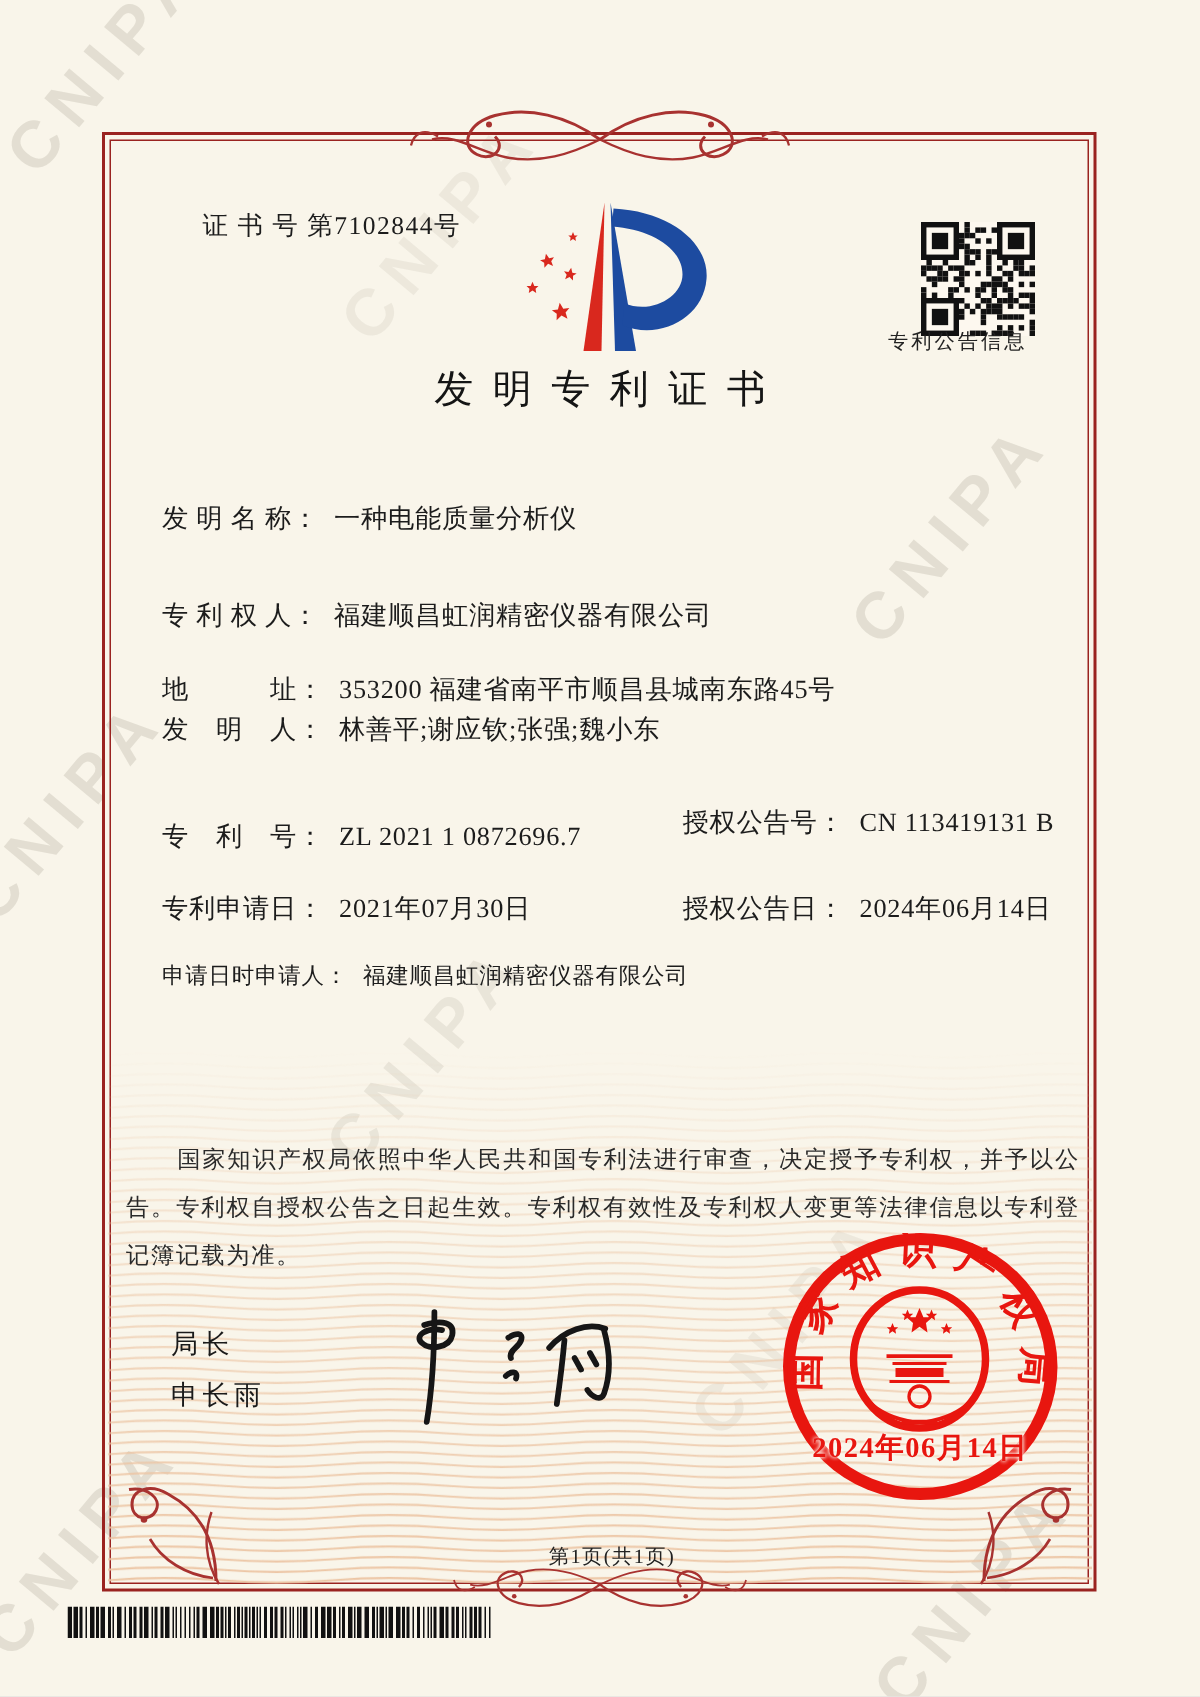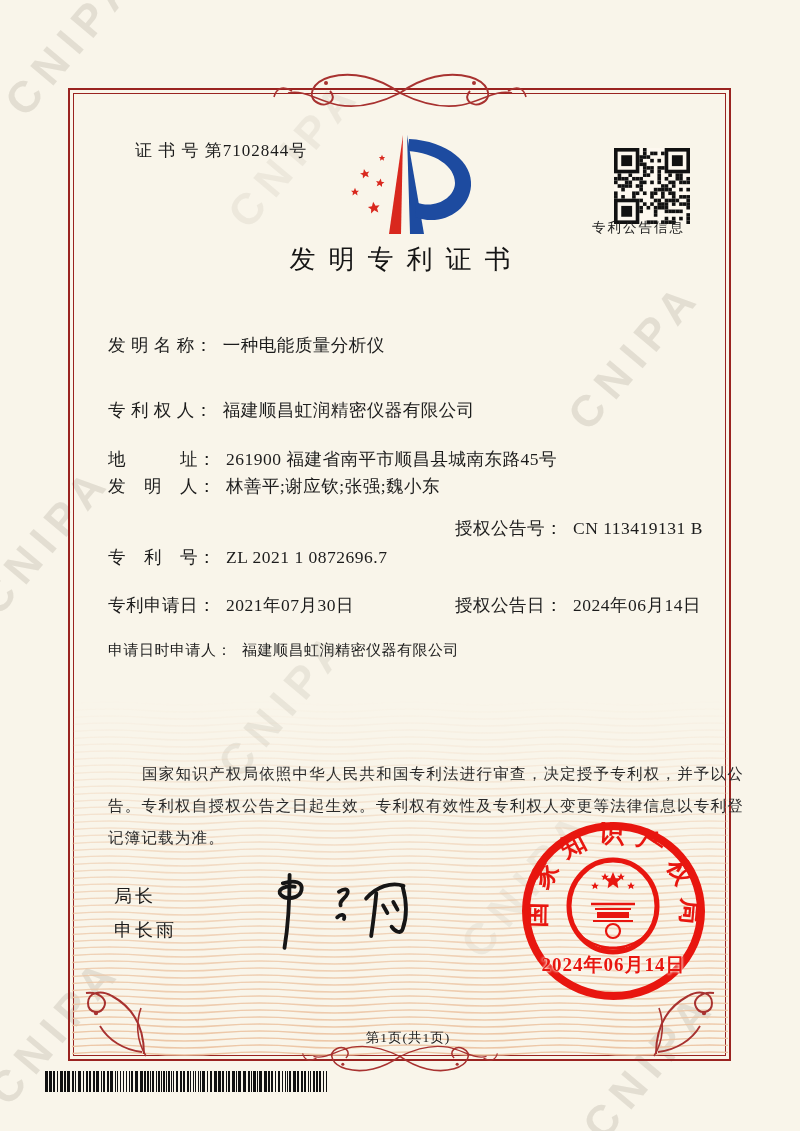--- a/index.html
+++ b/index.html
@@ -16,21 +16,21 @@
   .certno{position:absolute;left:106px;top:139px;font-size:17px;letter-spacing:1px;color:#1c1c1c;margin-left:29px;}
   .qrlabel{position:absolute;left:592px;top:219px;width:120px;text-align:left;
            font-size:13.5px;letter-spacing:2px;color:#222;}
   .title{position:absolute;left:0;right:0;top:242px;text-align:center;font-size:26px;
          letter-spacing:13px;text-indent:13px;color:#151515;font-weight:500;}
   .row{position:absolute;left:108px;font-size:17.5px;letter-spacing:0.5px;color:#1c1c1c;white-space:nowrap;}
   .row .val{margin-left:10px;}
   .row.small{font-size:15px;}
   .row.rcol{left:455px;}
   .notice{position:absolute;left:84px;top:758px;width:636px;font-size:15.5px;
-          line-height:32px;letter-spacing:1.2px;color:#2a2a2a;text-align:justify;text-indent:2.2em;margin-left:24px;}
+          line-height:32px;letter-spacing:1.2px;color:#2a2a2a;text-align:justify;text-indent:2.2em;}
   .signlabel{position:absolute;left:114px;font-size:18px;letter-spacing:3px;color:#1a1a1a;
              font-family:"Liberation Sans","DejaVu Sans",sans-serif;}
   .seal{position:absolute;left:522px;top:822px;width:183px;height:178px;
         border:8px solid #e8160f;border-radius:50%;box-sizing:border-box;}
   .sealdate{position:absolute;left:522px;top:952px;width:183px;text-align:center;
             font-size:19px;font-weight:bold;color:#e8160f;letter-spacing:1px;
             text-shadow:0 0 3px #fdf8ef, 0 0 3px #fdf8ef;}
   .footer{position:absolute;left:0;right:0;top:1029px;text-align:center;
           font-size:13.5px;letter-spacing:1px;color:#222;padding-left:16px;}
 </style>
@@ -268,29 +268,29 @@
 
   <div class="title">发明专利证书</div>
 
   <div class="row" style="top:398px">
     <span>专 利 权 人：</span><span class="val">福建顺昌虹润精密仪器有限公司</span>
   </div>
   <div class="row" style="top:333px">
     <span>发 明 名 称：</span><span class="val">一种电能质量分析仪</span>
   </div>
   <div class="row" style="top:447px">
-    <span>地　　　址：</span><span class="val">261900 福建省南平市顺昌县城南东路45号</span>
+    <span>地　　　址：</span><span class="val">353200 福建省南平市顺昌县城南东路45号</span>
   </div>
   <div class="row" style="top:474px">
     <span>发　明　人：</span><span class="val">林善平;谢应钦;张强;魏小东</span>
   </div>
   <div class="row" style="top:545px">
     <span>专　利　号：</span><span class="val">ZL 2021 1 0872696.7</span>
   </div>
-  <div class="row rcol" style="top:516px">
+  <div class="row rcol" style="top:536px">
     <span>授权公告号：</span><span class="val">CN 113419131 B</span>
   </div>
   <div class="row" style="top:593px">
     <span>专利申请日：</span><span class="val">2021年07月30日</span>
   </div>
   <div class="row rcol" style="top:593px">
     <span>授权公告日：</span><span class="val">2024年06月14日</span>
   </div>
   <div class="row small" style="top:641px">
     <span>申请日时申请人：</span><span class="val">福建顺昌虹润精密仪器有限公司</span>

